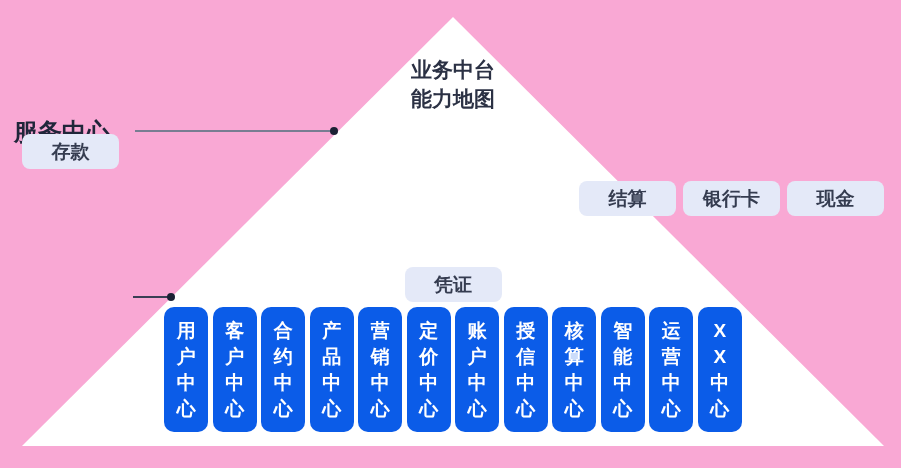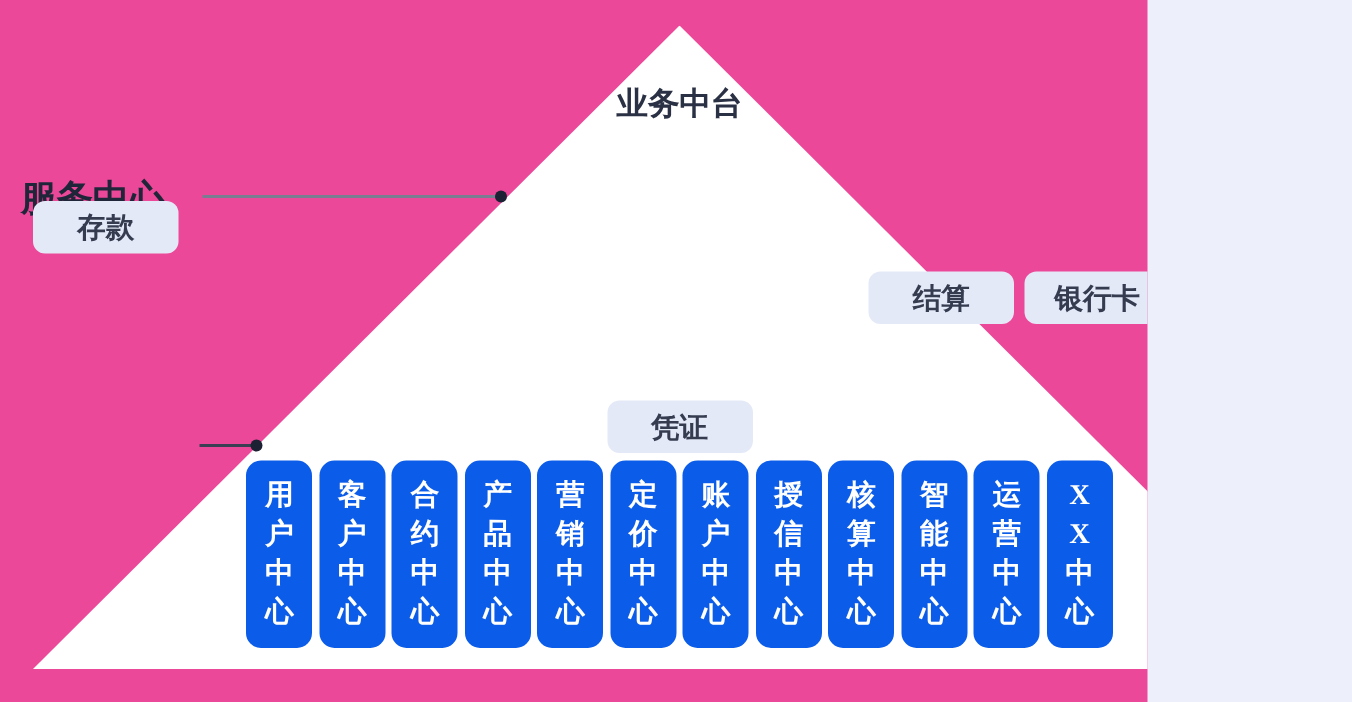--- a/index.html
+++ b/index.html
@@ -2,25 +2,24 @@
 <html><head>
 <meta charset="utf-8">
 <style>
   html, body { margin: 0; padding: 0; }
   body {
     font-family: "Liberation Sans", "DejaVu Sans", sans-serif;
     background: #edf0fa;
   }
   .canvas {
     position: relative;
-    width: 765px;
+    width: 901px;
     height: 468px;
-    background: #ec4899;
+    background: #f9a8d4;
     overflow: hidden;
-    font-family: Liberation Serif, serif;
   }
   
   .pyramid {
     position: absolute;
     left: 22px;
     top: 17px;
     width: 862px;
     height: 429px;
     background: #ffffff;
     clip-path: polygon(50% 0, 100% 100%, 0 100%);
@@ -119,20 +118,21 @@
 </style>
 </head>
 <body>
 
 <div class="canvas">
 
   <div class="pyramid"></div>
 
   <div class="title">
     <div>业务中台</div>
+    <div>能力地图</div>
   </div>
 
   <div class="side-label label-service">服务中心</div>
   <div class="connector connector-service"></div>
   <div class="dot dot-service"></div>
 
   <div class="connector connector-shared"></div>
   <div class="dot dot-shared"></div>
 
   <div class="pill-row row-1">

